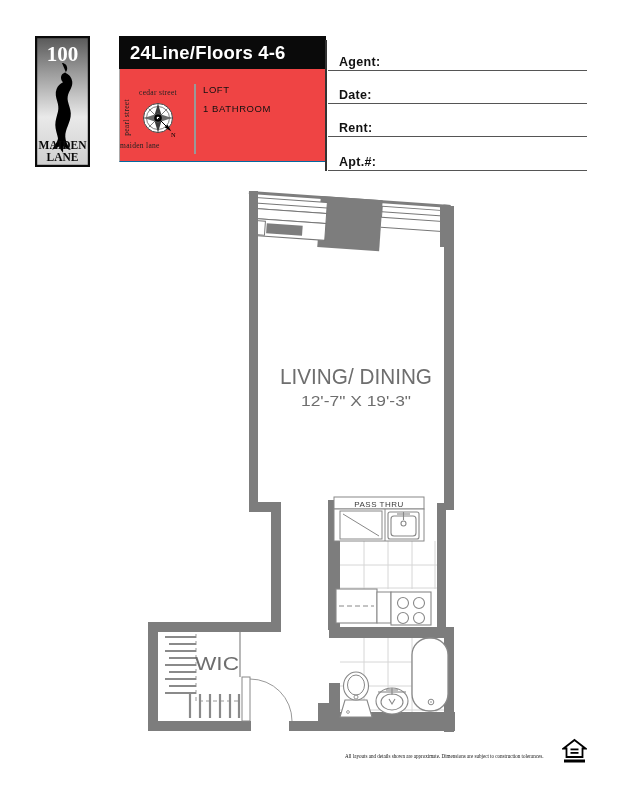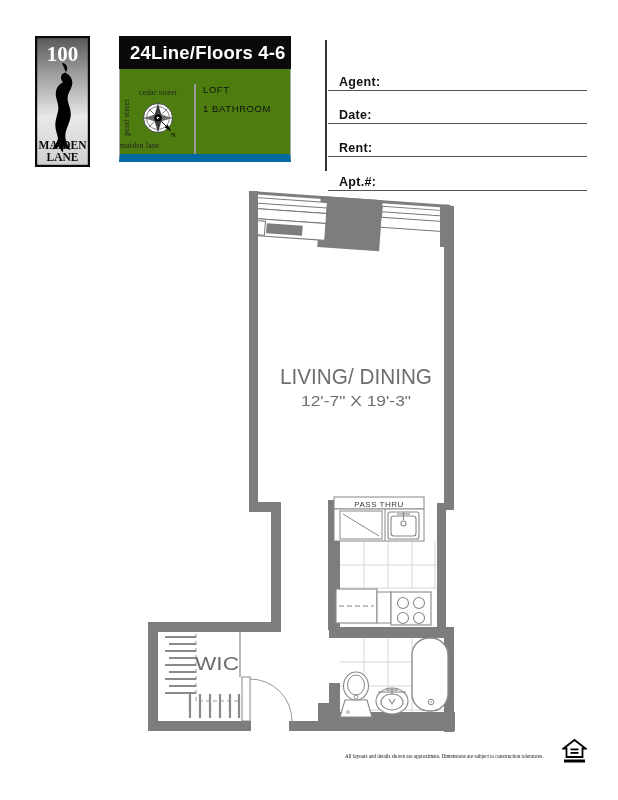--- a/index.html
+++ b/index.html
@@ -1,38 +1,38 @@
 <!DOCTYPE html>
 <html><head>
 <meta charset="utf-8">
 <style>
   html,body{margin:0;padding:0;background:#fff;}
   .page{position:relative;width:618px;height:800px;background:#fff;overflow:hidden;
         font-family:"Liberation Sans",sans-serif;}
   
   .logo{position:absolute;left:35px;top:36px;width:55px;height:139px;}
   
-  .titlebox{position:absolute;left:119px;top:36px;width:172px;height:126px;}
+  .titlebox{position:absolute;left:119px;top:36px;width:207px;height:126px;}
   .titlebar{position:absolute;left:0;top:0;right:0;height:33px;background:#0a0a0a;}
   .titlebar span{display:block;color:#fff;font-weight:bold;font-size:18.5px;letter-spacing:.2px;
         padding:6px 0 0 11px;white-space:nowrap;}
-  .titlebody{position:absolute;left:0;top:33px;right:0;bottom:0;background:#4d7c0f;
-        border:1px solid #aaa;border-top:none;border-bottom:8px solid #0369a1;}
+  .titlebody{position:absolute;left:0;top:33px;right:0;bottom:0;background:#ef4444;
+        border:1px solid #aaa;border-top:none;border-bottom:1px solid #0369a1;}
   .street{position:absolute;font-family:"Liberation Serif",serif;font-size:7.5px;color:#222;
         letter-spacing:.3px;white-space:nowrap;}
   .street.top{left:0;width:76px;text-align:center;top:19px;}
   .street.bottom{left:0;width:76px;text-align:left;top:64px;margin-top:8px;}
   .street.left{left:-18px;top:44px;width:48px;text-align:center;transform:rotate(-90deg);}
   .compass{position:absolute;left:19px;top:30px;}
   .vdivider{position:absolute;left:74px;top:15px;width:1.5px;height:70px;background:#999;}
   .unitinfo{position:absolute;left:83px;top:15px;font-size:9.5px;color:#111;letter-spacing:.6px;}
   .unitinfo div{margin-bottom:8px;white-space:nowrap;}
   
   .form{position:absolute;left:325px;top:40px;width:268px;height:131px;border-left:2px solid #333;}
-  .field{position:absolute;left:1px;right:8px;height:22px;border-bottom:1.5px solid #555;margin-top:20px;}
+  .field{position:absolute;left:1px;right:8px;height:22px;border-bottom:1.5px solid #555;}
   .field span{position:absolute;left:11px;bottom:1px;font-weight:bold;font-size:12.5px;
         color:#111;letter-spacing:.3px;}
   
   .plan{position:absolute;left:0;top:0;}
   
   .disclaimer{position:absolute;left:345px;top:753px;font-family:"Liberation Serif",serif;
         font-size:5.4px;color:#111;white-space:nowrap;transform:scaleX(.94);transform-origin:left;}
   .eho{position:absolute;left:562px;top:738px;}
 </style>
 </head>

